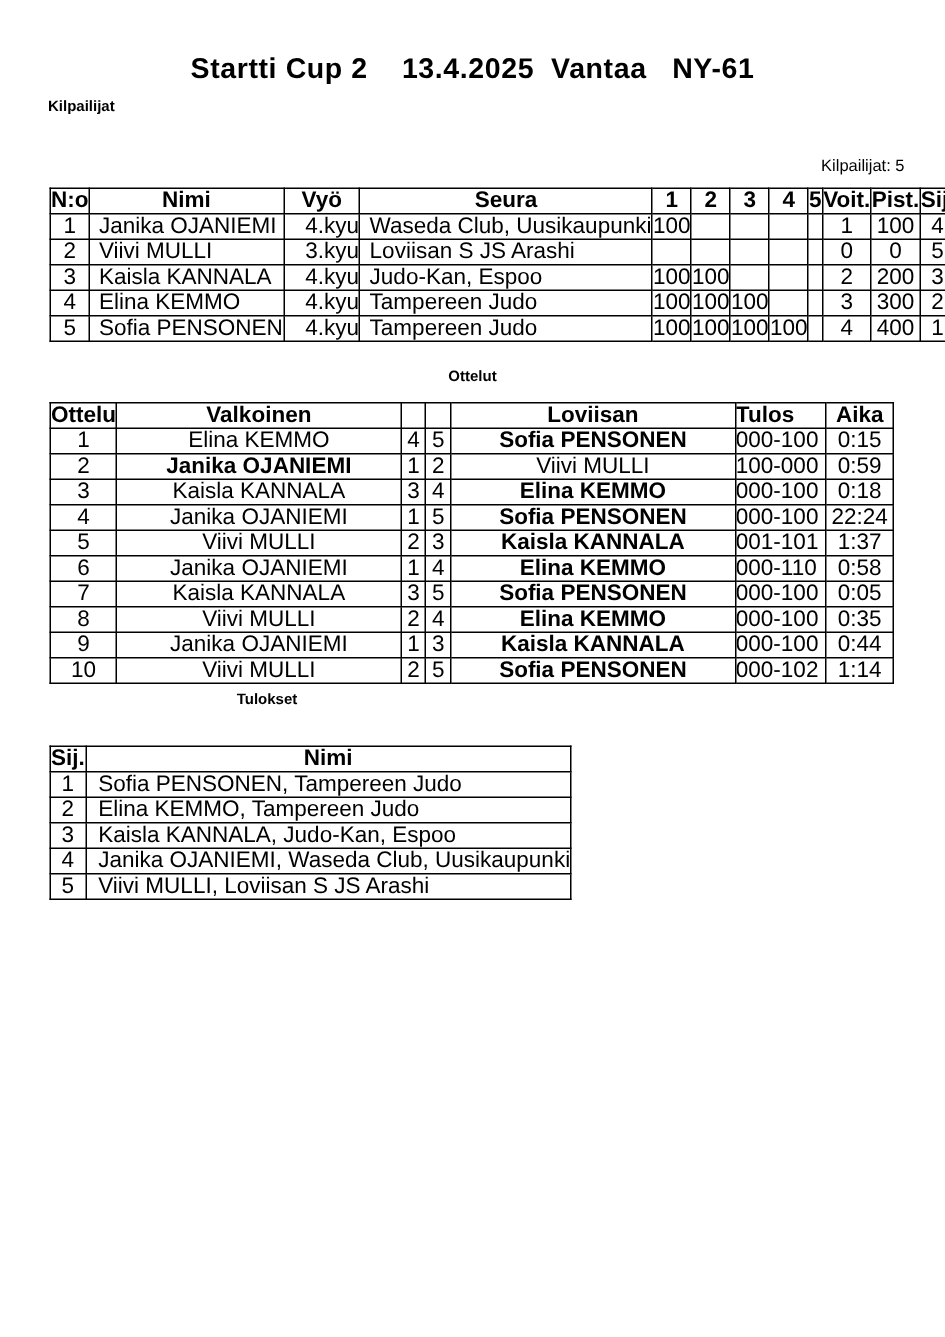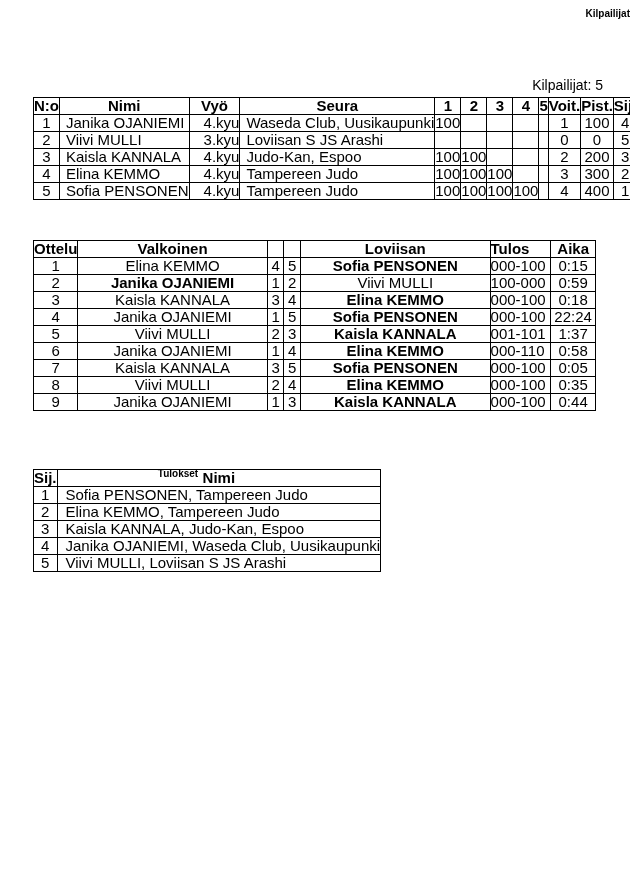--- a/index.html
+++ b/index.html
@@ -22,30 +22,31 @@
   }
   .title {
     text-align: center;
     font-size: 19px;
     font-weight: bold;
     letter-spacing: 0.4px;
     margin-top: 36px;
     white-space: pre;
   }
   .section-label {
-    text-align: right;
+    text-align: left;
     font-size: 10px;
     font-weight: bold;
     margin-top: 8px;
+    padding-left: 32px;
   }
   .count-line {
     position: absolute;
     right: 27px;
     top: 69px;
-    font-size: 14px;
+    font-size: 11px;
     text-align: right;
   }
   table {
     border-collapse: collapse;
     font-size: 15px;
   }
   table td, table th {
     border: 1px solid #000000;
     padding: 0;
     height: 16px;
@@ -98,41 +99,42 @@
   .tbl-matches .m-sb    { width: 16px;  text-align: center; }
   .tbl-matches .m-blue  { width: 192px; text-align: center; }
   .tbl-matches .m-res   { width: 60px;  text-align: left; }
   .tbl-matches .m-time  { width: 44px;  text-align: center; }
   .winner { font-weight: bold; }
 
   
   .label-tulokset {
     position: absolute;
     left: 33px;
-    top: 460px;
+    top: 425px;
     width: 290px;
     text-align: center;
     font-size: 10px;
     font-weight: bold;
   }
   .tbl-results {
     position: absolute;
     left: 33px;
     top: 461px;
     width: 290px;
   }
   .tbl-results .r-rank { width: 36px; text-align: center; }
   .tbl-results .r-name { width: 252px; padding-left: 8px; }
   .tbl-results th.r-name { text-align: center; padding-left: 0; }
 </style>
 </head>
 <body>
 
 <div class="page">
 
+  <div class="title">Startti Cup 2    13.4.2025  Vantaa   NY-61</div>
 
   <div class="section-label">Kilpailijat</div>
 
   <div class="count-line">Kilpailijat: 5</div>
 
   <table class="tbl-competitors">
     <thead>
       <tr>
         <th class="c-no">N:o</th>
         <th class="c-name">Nimi</th>
@@ -215,20 +217,21 @@
         <td class="c-r">100</td>
         <td class="c-r">100</td>
         <td class="c-r"></td>
         <td class="c-win">4</td>
         <td class="c-pts">400</td>
         <td class="c-rank">1</td>
       </tr>
     </tbody>
   </table>
 
+  <div class="label-ottelut">Ottelut</div>
 
   <table class="tbl-matches">
     <thead>
       <tr>
         <th class="m-no">Ottelu</th>
         <th class="m-white">Valkoinen</th>
         <th class="m-sw"></th>
         <th class="m-sb"></th>
         <th class="m-blue">Loviisan</th>
         <th class="m-res">Tulos</th>
@@ -310,20 +313,29 @@
       </tr>
       <tr>
         <td class="m-no">9</td>
         <td class="m-white">Janika OJANIEMI</td>
         <td class="m-sw">1</td>
         <td class="m-sb">3</td>
         <td class="m-blue winner">Kaisla KANNALA</td>
         <td class="m-res">000-100</td>
         <td class="m-time">0:44</td>
       </tr>
+      <tr>
+        <td class="m-no">10</td>
+        <td class="m-white">Viivi MULLI</td>
+        <td class="m-sw">2</td>
+        <td class="m-sb">5</td>
+        <td class="m-blue winner">Sofia PENSONEN</td>
+        <td class="m-res">000-102</td>
+        <td class="m-time">1:14</td>
+      </tr>
     </tbody>
   </table>
 
   <div class="label-tulokset">Tulokset</div>
 
   <table class="tbl-results">
     <thead>
       <tr>
         <th class="r-rank">Sij.</th>
         <th class="r-name">Nimi</th>

